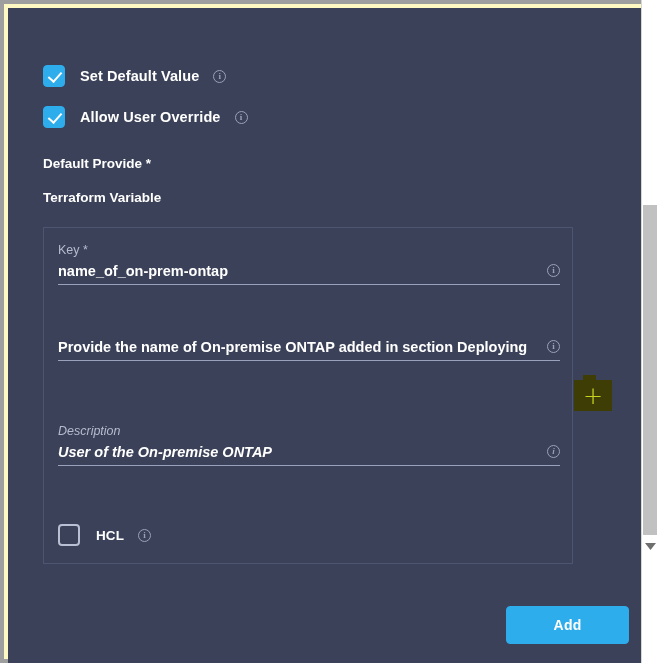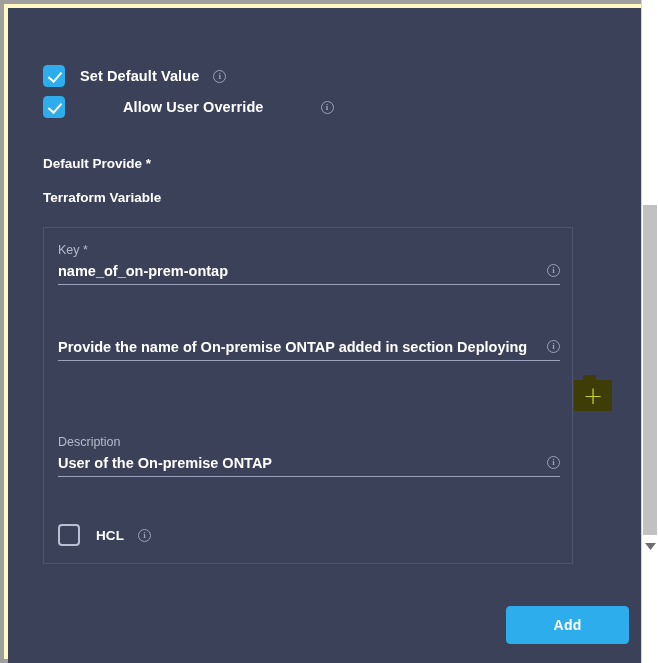--- a/index.html
+++ b/index.html
@@ -49,21 +49,21 @@
     overflow: hidden;
   }
 
   
   .checkbox-row {
     position: absolute;
     display: flex;
     align-items: center;
   }
   #row-set-default { left: 35px; top: 57px; }
-  #row-allow-override { left: 35px; top: 88px; gap: 43px; }
+  #row-allow-override { left: 35px; top: 98px; }
 
   .cb {
     width: 22px;
     height: 22px;
     border-radius: 4px;
     box-sizing: border-box;
     flex: 0 0 auto;
     position: relative;
   }
   .cb.checked {
@@ -137,21 +137,21 @@
     background: #3b4158;
   }
 
   .field {
     position: absolute;
     left: 14px;
     width: 502px;
   }
   #field-key { top: 15px; }
   #field-value { top: 111px; }
-  #field-description { top: 207px; }
+  #field-description { top: 196px; font-style: italic; }
 
   .field-label {
     color: #b5bccf;
     font-size: 12.5px;
     margin-bottom: 6px;
     white-space: nowrap;
   }
   .field-input-line {
     display: flex;
     align-items: flex-end;

